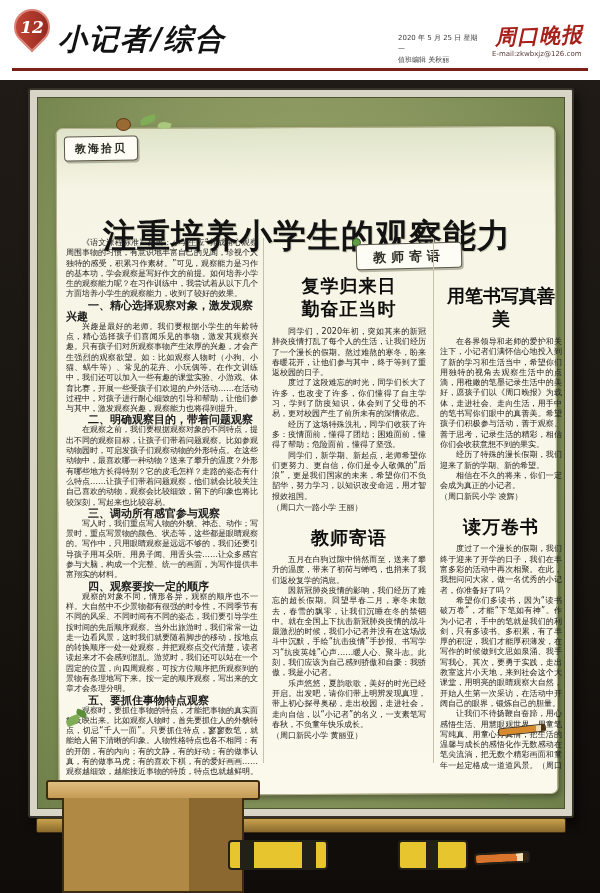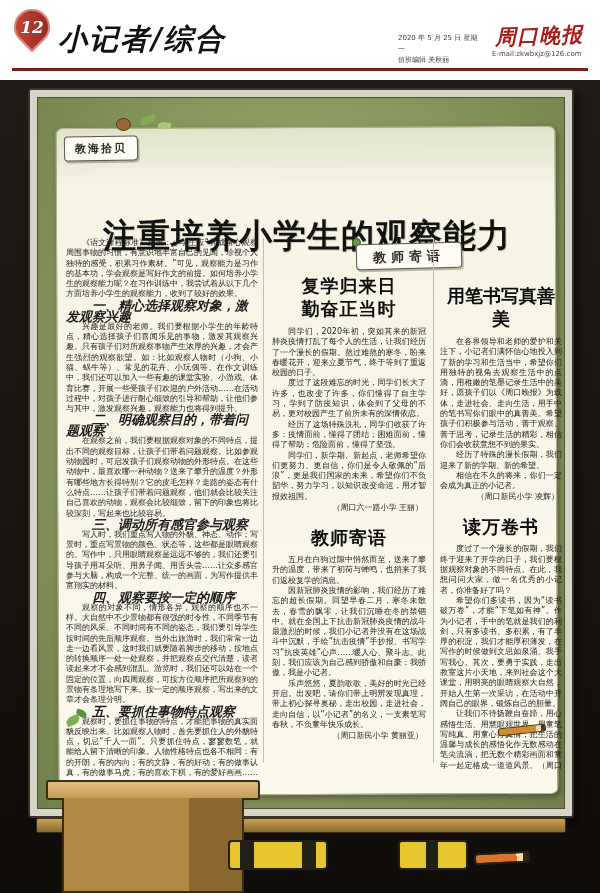--- a/index.html
+++ b/index.html
@@ -57,22 +57,22 @@
                 text-shadow:1px 1px 0 rgba(90,100,60,.25);margin-top:48px; }
 
   .tag-teacher { left:356px; top:163px; width:106px; height:26px; font-size:13px; font-weight:bold;
                  line-height:25px; letter-spacing:5px; transform:rotate(-1.5deg); }
   .pin-dot { position:absolute; left:352px; top:158px; width:9px; height:9px; background:#5f9e46;
              border:1.5px solid #2f5c1d; border-radius:50%; }
 
   
   .col { position:absolute; overflow:hidden; color:#1d1d1d; }
   .col p { font-size:8px; line-height:10.3px; text-indent:2em; text-align:justify; }
-  .col .sec-h { font-size:13px; line-height:11px; text-indent:2em; font-weight:bold;font-style:italic; }
-  .byline { font-size:8px; line-height:12px; text-align:right; padding-right:3px; text-indent:0 !important; }
+  .col .sec-h { font-size:11px; line-height:11px; text-indent:2em; font-weight:bold; }
+  .byline { font-size:8px; line-height:12px; padding-right:3px; text-indent:0 !important; }
 
   .col1 { left:66px; top:158px; width:192px; height:540px; }
   .col2 { left:272px; top:158px; width:154px; height:532px; }
   .col3 { left:440px; top:158px; width:122px; height:532px; }
   .vsep { position:absolute; top:158px; width:1px; height:525px; background:#c6c1a8; }
   .vsep.s1 { left:263px; } .vsep.s2 { left:433px; }
 
   .art-title { text-align:center; font-weight:800; color:#0e0e0e; font-size:18px; line-height:23px; letter-spacing:1px; }
   .art-title.small { font-size:18px; letter-spacing:0; }
   .t-gap1 { margin-top:36px; margin-bottom:7px; }
@@ -159,21 +159,21 @@
       <p>观察时，要抓住事物的特点，才能把事物的真实面貌反映出来。比如观察人物时，首先要抓住人的外貌特点，切忌“千人一面”。只要抓住特点，寥寥数笔，就能给人留下清晰的印象。人物性格特点也各不相同：有的开朗，有的内向；有的文静，有的好动；有的做事认真，有的做事马虎；有的喜欢下棋，有的爱好画画……观察越细致，越能接近事物的特质，特点也就越鲜明。</p>
       <p>观察是学生认知客观世界、练习写作的必要方法。以上几点只是个人在习作教学中的一些粗浅的探讨。学生观察能力的培养是一项既重要又艰巨的工作，是一项需要我们长期探索的一个重要课题。</p>
 
     </div>
 
     <div class="col col2">
       <div class="art-title t-gap1">
         <div>复学归来日</div>
         <div>勤奋正当时</div>
       </div>
-      <p>同学们，2020年初，突如其来的新冠肺炎疫情打乱了每个人的生活，让我们经历了一个漫长的假期。熬过难熬的寒冬，盼来春暖花开，迎来立夏节气，终于等到了重返校园的日子。</p>
+      <p>同学们，2020年初，突如其来的新冠肺炎疫情打乱了每个人的生活，让我们经历了一个漫长的假期。熬过难熬的寒冬，盼来春暖花开，让他们参与其中，终于等到了重返校园的日子。</p>
       <p>度过了这段难忘的时光，同学们长大了许多，也改变了许多，你们懂得了自主学习，学到了防疫知识，体会到了父母的不易，更对校园产生了前所未有的深情依恋。</p>
       <p>经历了这场特殊洗礼，同学们收获了许多：疫情面前，懂得了团结；困难面前，懂得了帮助；危险面前，懂得了坚强。</p>
       <p>同学们，新学期、新起点，老师希望你们更努力、更自信，你们是令人敬佩的“后浪”，更是我们国家的未来，希望你们不负韶华，努力学习，以知识改变命运，用才智报效祖国。</p>
       <div class="byline">（周口六一路小学 王丽）</div>
 
       <div class="art-title t-gap2">
         <div>教师寄语</div>
       </div>
       <p>五月在白驹过隙中悄然而至，送来了攀升的温度，带来了初荷与蝉鸣，也捎来了我们返校复学的消息。</p>
       <p>因新冠肺炎疫情的影响，我们经历了难忘的超长假期。回望早春二月，寒冬未散去，春雪的飘零，让我们沉睡在冬的禁锢中。就在全国上下抗击新冠肺炎疫情的战斗最激烈的时候，我们小记者并没有在这场战斗中沉默，手绘“抗击疫情”手抄报、书写学习“抗疫英雄”心声……暖人心、聚斗志。此刻，我们应该为自己感到骄傲和自豪：我骄傲，我是小记者。</p>
@@ -186,21 +186,21 @@
         <div>用笔书写真善美</div>
       </div>
       <p>在各界领导和老师的爱护和关注下，小记者们满怀信心地投入到了新的学习和生活当中，希望你们用独特的视角去观察生活中的点滴，用稚嫩的笔墨记录生活中的美好，愿孩子们以《周口晚报》为载体，走进社会、走向生活，用手中的笔书写你们眼中的真善美。希望孩子们积极参与活动，善于观察、善于思考，记录生活的精彩，相信你们会收获意想不到的果实。</p>
       <p>经历了特殊的漫长假期，我们迎来了新的学期、新的希望。</p>
       <p>相信在不久的将来，你们一定会成为真正的小记者。</p>
       <div class="byline">（周口新民小学 凌辉）</div>
 
       <div class="art-title t-gap2">
         <div>读万卷书</div>
       </div>
-      <p>度过了一个漫长的假期，我们终于迎来了开学的日子，我们要根据观察对象的不同特点。在此，我想问问大家，做一名优秀的小记者，你准备好了吗？</p>
+      <p>度过了一个漫长的假期，我们终于迎来了开学的日子，我们在丰富多彩的活动中再次相聚。在此，我想问问大家，做一名优秀的小记者，你准备好了吗？</p>
       <p>希望你们多读书，因为“读书破万卷”，才能“下笔如有神”。作为小记者，手中的笔就是我们的利剑，只有多读书、多积累，有了丰厚的积淀，我们才能厚积薄发，在写作的时候做到文思如泉涌、我手写我心。其次，要勇于实践，走出教室这片小天地，来到社会这个大课堂，用明亮的眼睛观察大自然，开始人生第一次采访，在活动中开阔自己的眼界，锻炼自己的胆量。</p>
       <p>让我们不待扬鞭自奋蹄，用心感悟生活、用慧眼观世界、用童笔写纯真、用童心抒真情，把生活的温馨与成长的感悟化作无数感动在笔尖流淌，把无数个精彩画面和童年一起定格成一道道风景。（周口纺织路小学 吴晓悦）</p>
     </div>
 
     <div class="sprout"></div>
     <div class="sprout2"></div>
     <div class="pencil-decor"></div>
 
     <div class="podium-top"></div>
     <div class="podium-body"></div>

